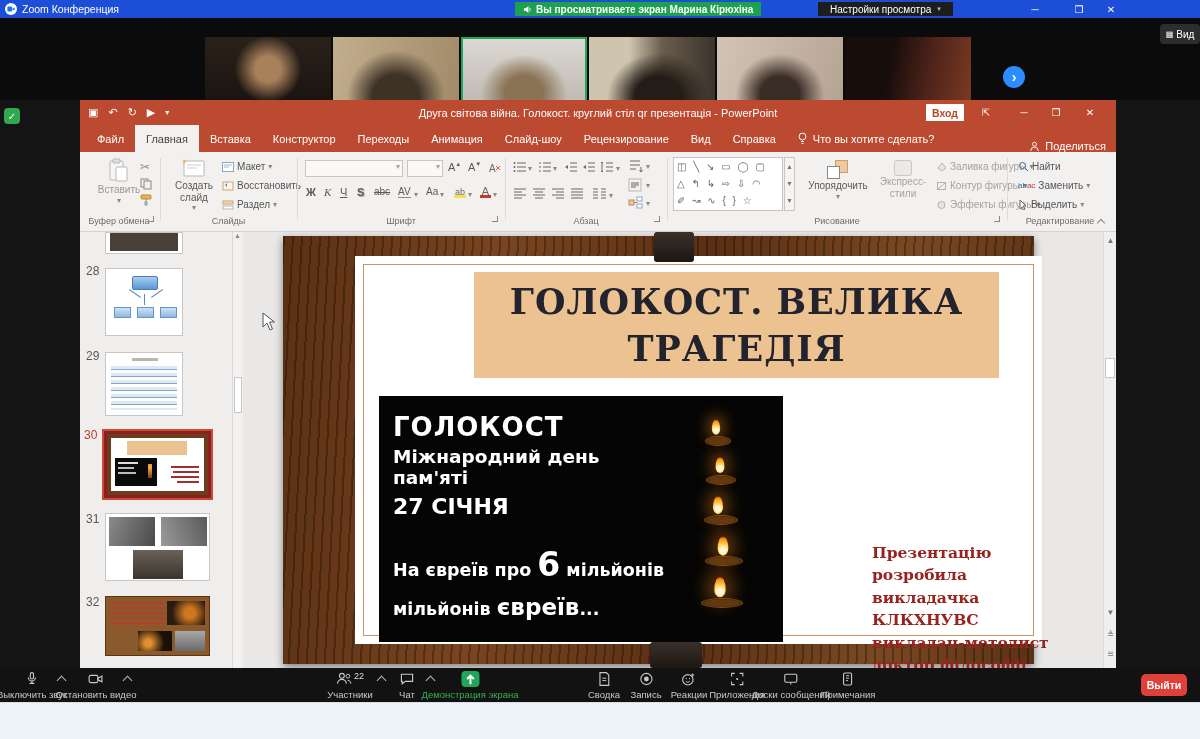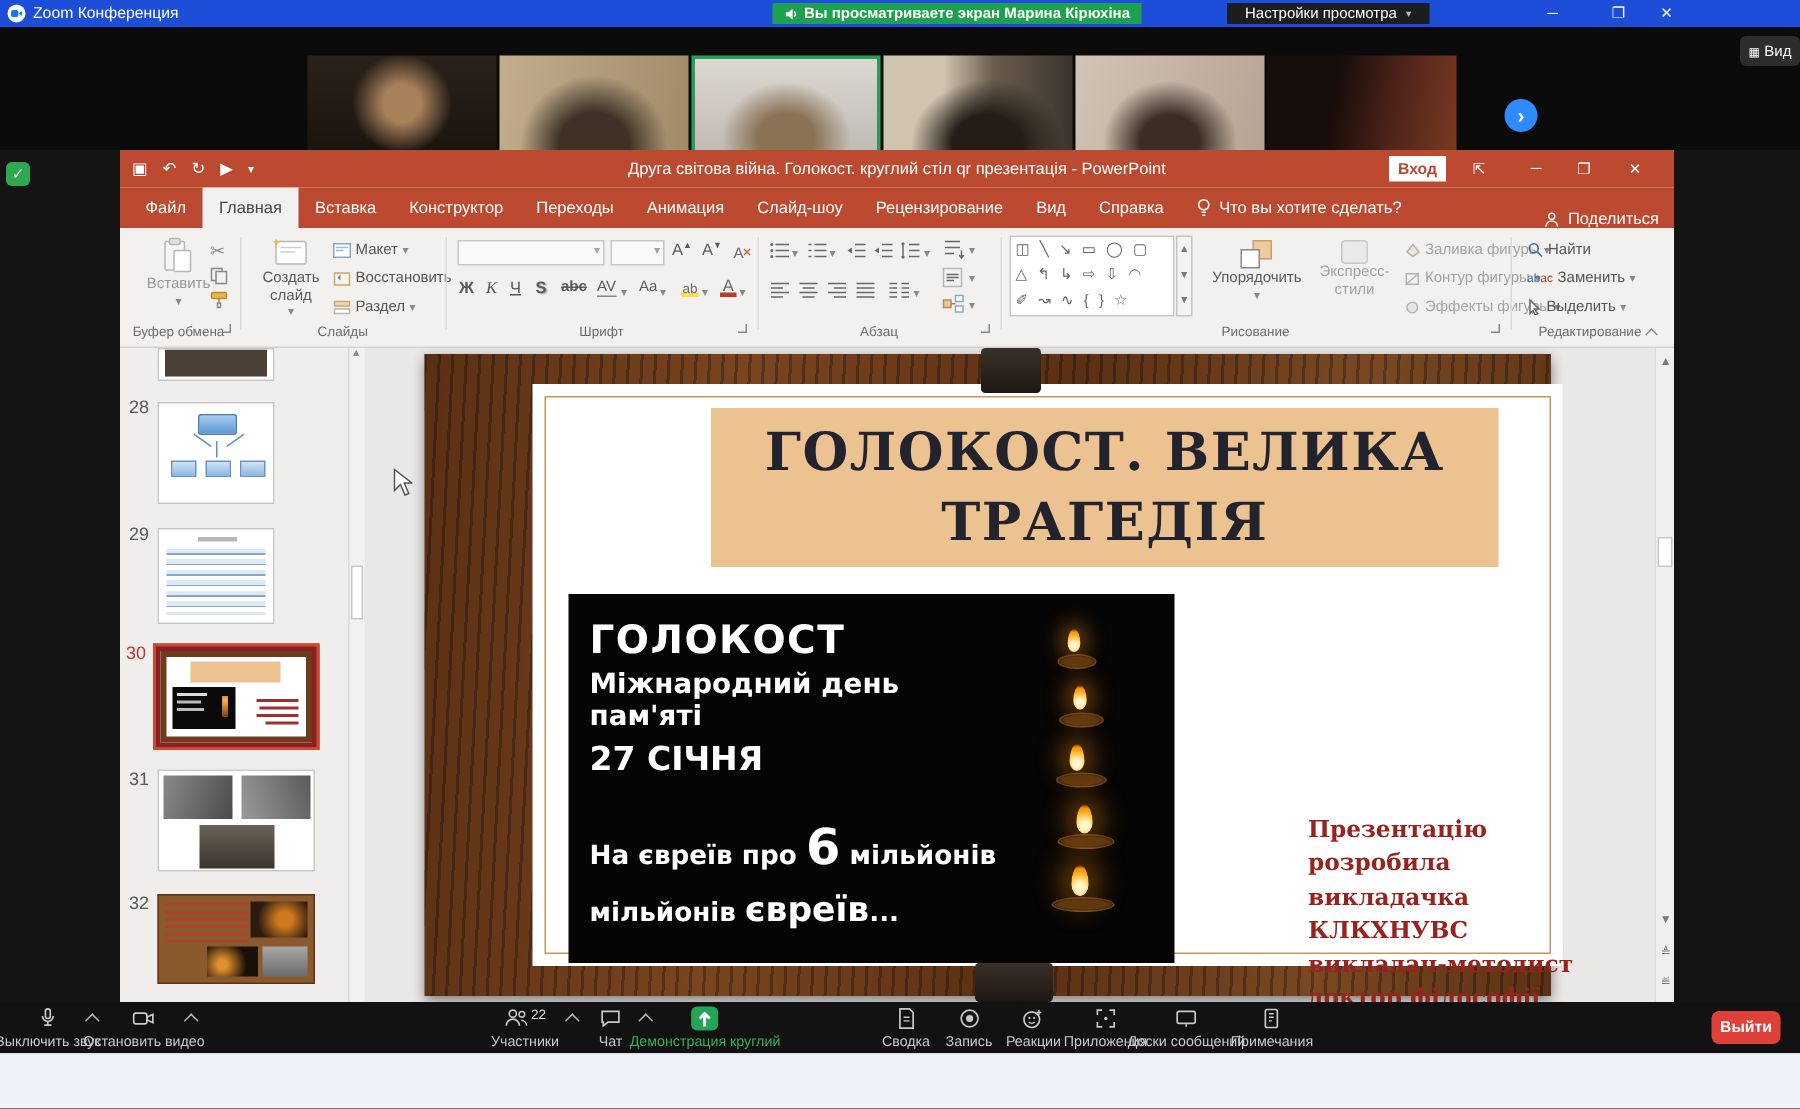--- a/index.html
+++ b/index.html
@@ -300,21 +300,21 @@
       <span class="abs fl" style="left:368px; top:9px;"><span>А</span><span style="font-size:6px; vertical-align:super;">▲</span></span>
       <span class="abs fl" style="left:388px; top:9px;"><span>А</span><span style="font-size:6px; vertical-align:super;">▼</span></span>
       <svg class="abs" style="left:408px; top:10px;" width="13" height="13" viewBox="0 0 13 13">
           <text x="1" y="10" font-size="10" fill="#6a6866">A</text>
           <path d="M8 4l4 4M12 4l-4 4" stroke="#d06050"></path>
         </svg>
       <span class="abs fl" style="left:226px; top:34px; font-weight:bold;">Ж</span>
       <span class="abs fl" style="left:244px; top:34px; font-style:italic; font-family:'Liberation Serif',serif;">К</span>
       <span class="abs fl" style="left:260px; top:34px; text-decoration:underline;">Ч</span>
       <span class="abs fl" style="left:277px; top:34px; font-weight:bold; text-shadow:1px 1px 1px #aaa;">S</span>
-      <span class="abs fl" style="left:294px; top:34px; text-decoration:line-through; font-size:10px;font-weight:bold;">abc</span>
+      <span class="abs fl" style="left:294px; top:34px; text-decoration:line-through; font-size:10px;">abc</span>
       <span class="abs fl" style="left:318px; top:34px; font-size:10px; border-bottom:1px solid #8a8886;">AV</span>
       <span class="abs caret" style="left:334px; top:38px;">▾</span>
       <span class="abs fl" style="left:346px; top:34px; font-size:10px;">Aa</span>
       <span class="abs caret" style="left:360px; top:38px;">▾</span>
       <span class="abs" style="left:374px; top:35px; width:12px; height:11px; border-bottom:3px solid #f6e24b; font-size:9px; color:#6a6866; text-align:center;">ab</span>
       <span class="abs caret" style="left:388px; top:38px;">▾</span>
       <span class="abs" style="left:400px; top:33px; width:11px; height:13px; border-bottom:3px solid #c03a2b; font-size:11px; color:#6a6866; text-align:center;">А</span>
       <span class="abs caret" style="left:413px; top:38px;">▾</span>
       <span class="glabel" style="left:217px; width:208px;">Шрифт</span>
       <span class="abs" style="left:412px; top:64px; width:6px; height:6px; border-right:1px solid #8a8886; border-bottom:1px solid #8a8886;"></span>
@@ -600,21 +600,21 @@
         </svg>
       <span class="lbl">Чат</span>
     </div>
     <span class="zchev" style="left:427px;"></span>
     <div class="tbi" style="left:470px;">
       <span class="share-ic">
           <svg width="12" height="12" viewBox="0 0 12 12">
             <path d="M6 10V4M3.5 6L6 3.5 8.5 6" fill="none" stroke="#fff" stroke-width="1.5"></path>
           </svg>
         </span>
-      <span class="lbl green">Демонстрация круглий</span>
+      <span class="lbl green">Демонстрация экрана</span>
     </div>
     <div class="tbi" style="left:604px;">
       <svg viewBox="0 0 20 20">
           <path d="M5 2h8l3 3v13H5z" fill="none" stroke="#c9c9c9" stroke-width="1.4"></path>
           <path d="M8 9h5M8 12h5" stroke="#c9c9c9" stroke-width="1.2"></path>
         </svg>
       <span class="lbl">Сводка</span>
     </div>
     <div class="tbi" style="left:646px;">
       <svg viewBox="0 0 20 20">

